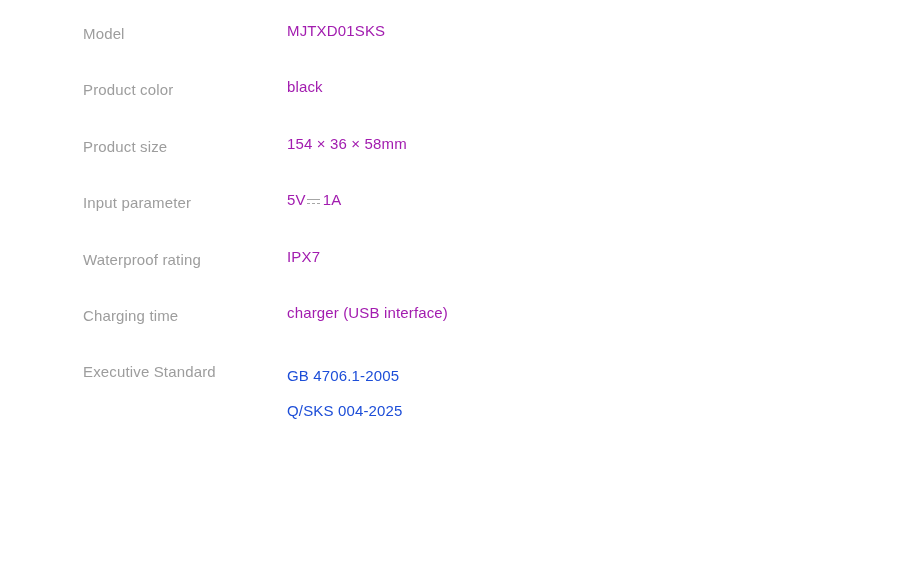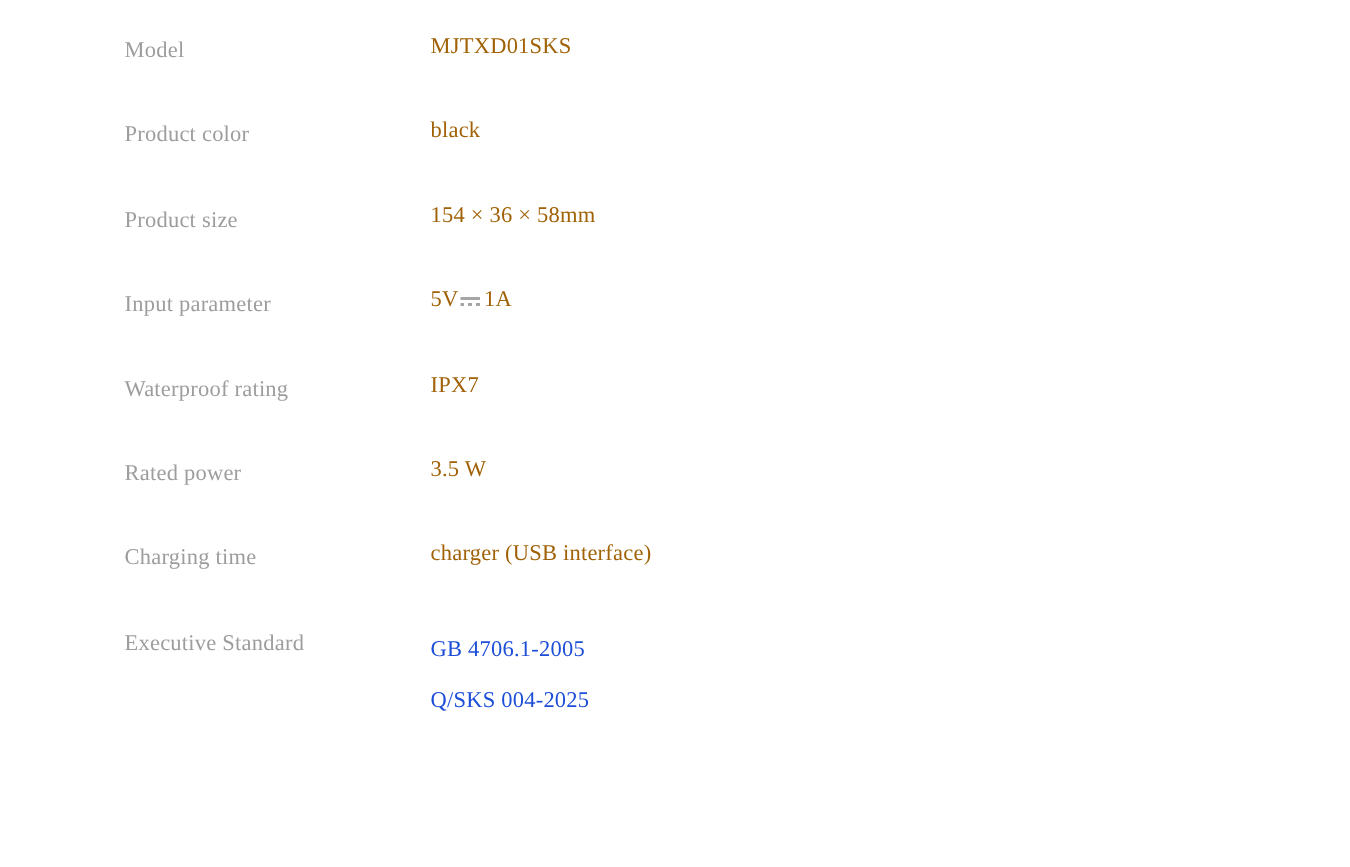--- a/index.html
+++ b/index.html
@@ -12,21 +12,20 @@
     background: #ffffff;
     font-family: "Liberation Sans", sans-serif;
     overflow: hidden;
   }
 
   .spec-sheet {
     position: relative;
     width: 900px;
     height: 578px;
     background: #ffffff;
-    font-family: Liberation Serif, serif;
   }
 
   .spec-row {
     position: relative;
     height: 56.4px;
     display: block;
   }
 
   .spec-label {
     position: absolute;
@@ -38,21 +37,21 @@
     letter-spacing: 0.15px;
     white-space: nowrap;
   }
 
   .spec-value {
     position: absolute;
     left: 287px;
     top: 21px;
     font-size: 15px;
     line-height: 20px;
-    color: #a16207;
+    color: #a21caf;
     letter-spacing: 0.15px;
     white-space: nowrap;
   }
 
   .spec-value-lines {
     position: absolute;
     left: 287px;
     top: 21px;
   }
 
@@ -119,24 +118,20 @@
   <div class="spec-row">
     <div class="spec-label">Input parameter</div>
     <div class="spec-value"><span>5V</span><span class="dc-symbol"><span class="dc-solid"></span><span class="dc-dashed"></span></span><span>1A</span></div>
   </div>
 
   <div class="spec-row">
     <div class="spec-label">Waterproof rating</div>
     <div class="spec-value">IPX7</div>
   </div>
 
-  <div class="spec-row">
-    <div class="spec-label">Rated power</div>
-    <div class="spec-value">3.5 W</div>
-  </div>
 
 
   <div class="spec-row">
     <div class="spec-label">Charging time</div>
     <div class="spec-value">charger (USB interface)</div>
   </div>
 
   <div class="spec-row">
     <div class="spec-label">Executive Standard</div>
     <div class="spec-value-lines">

